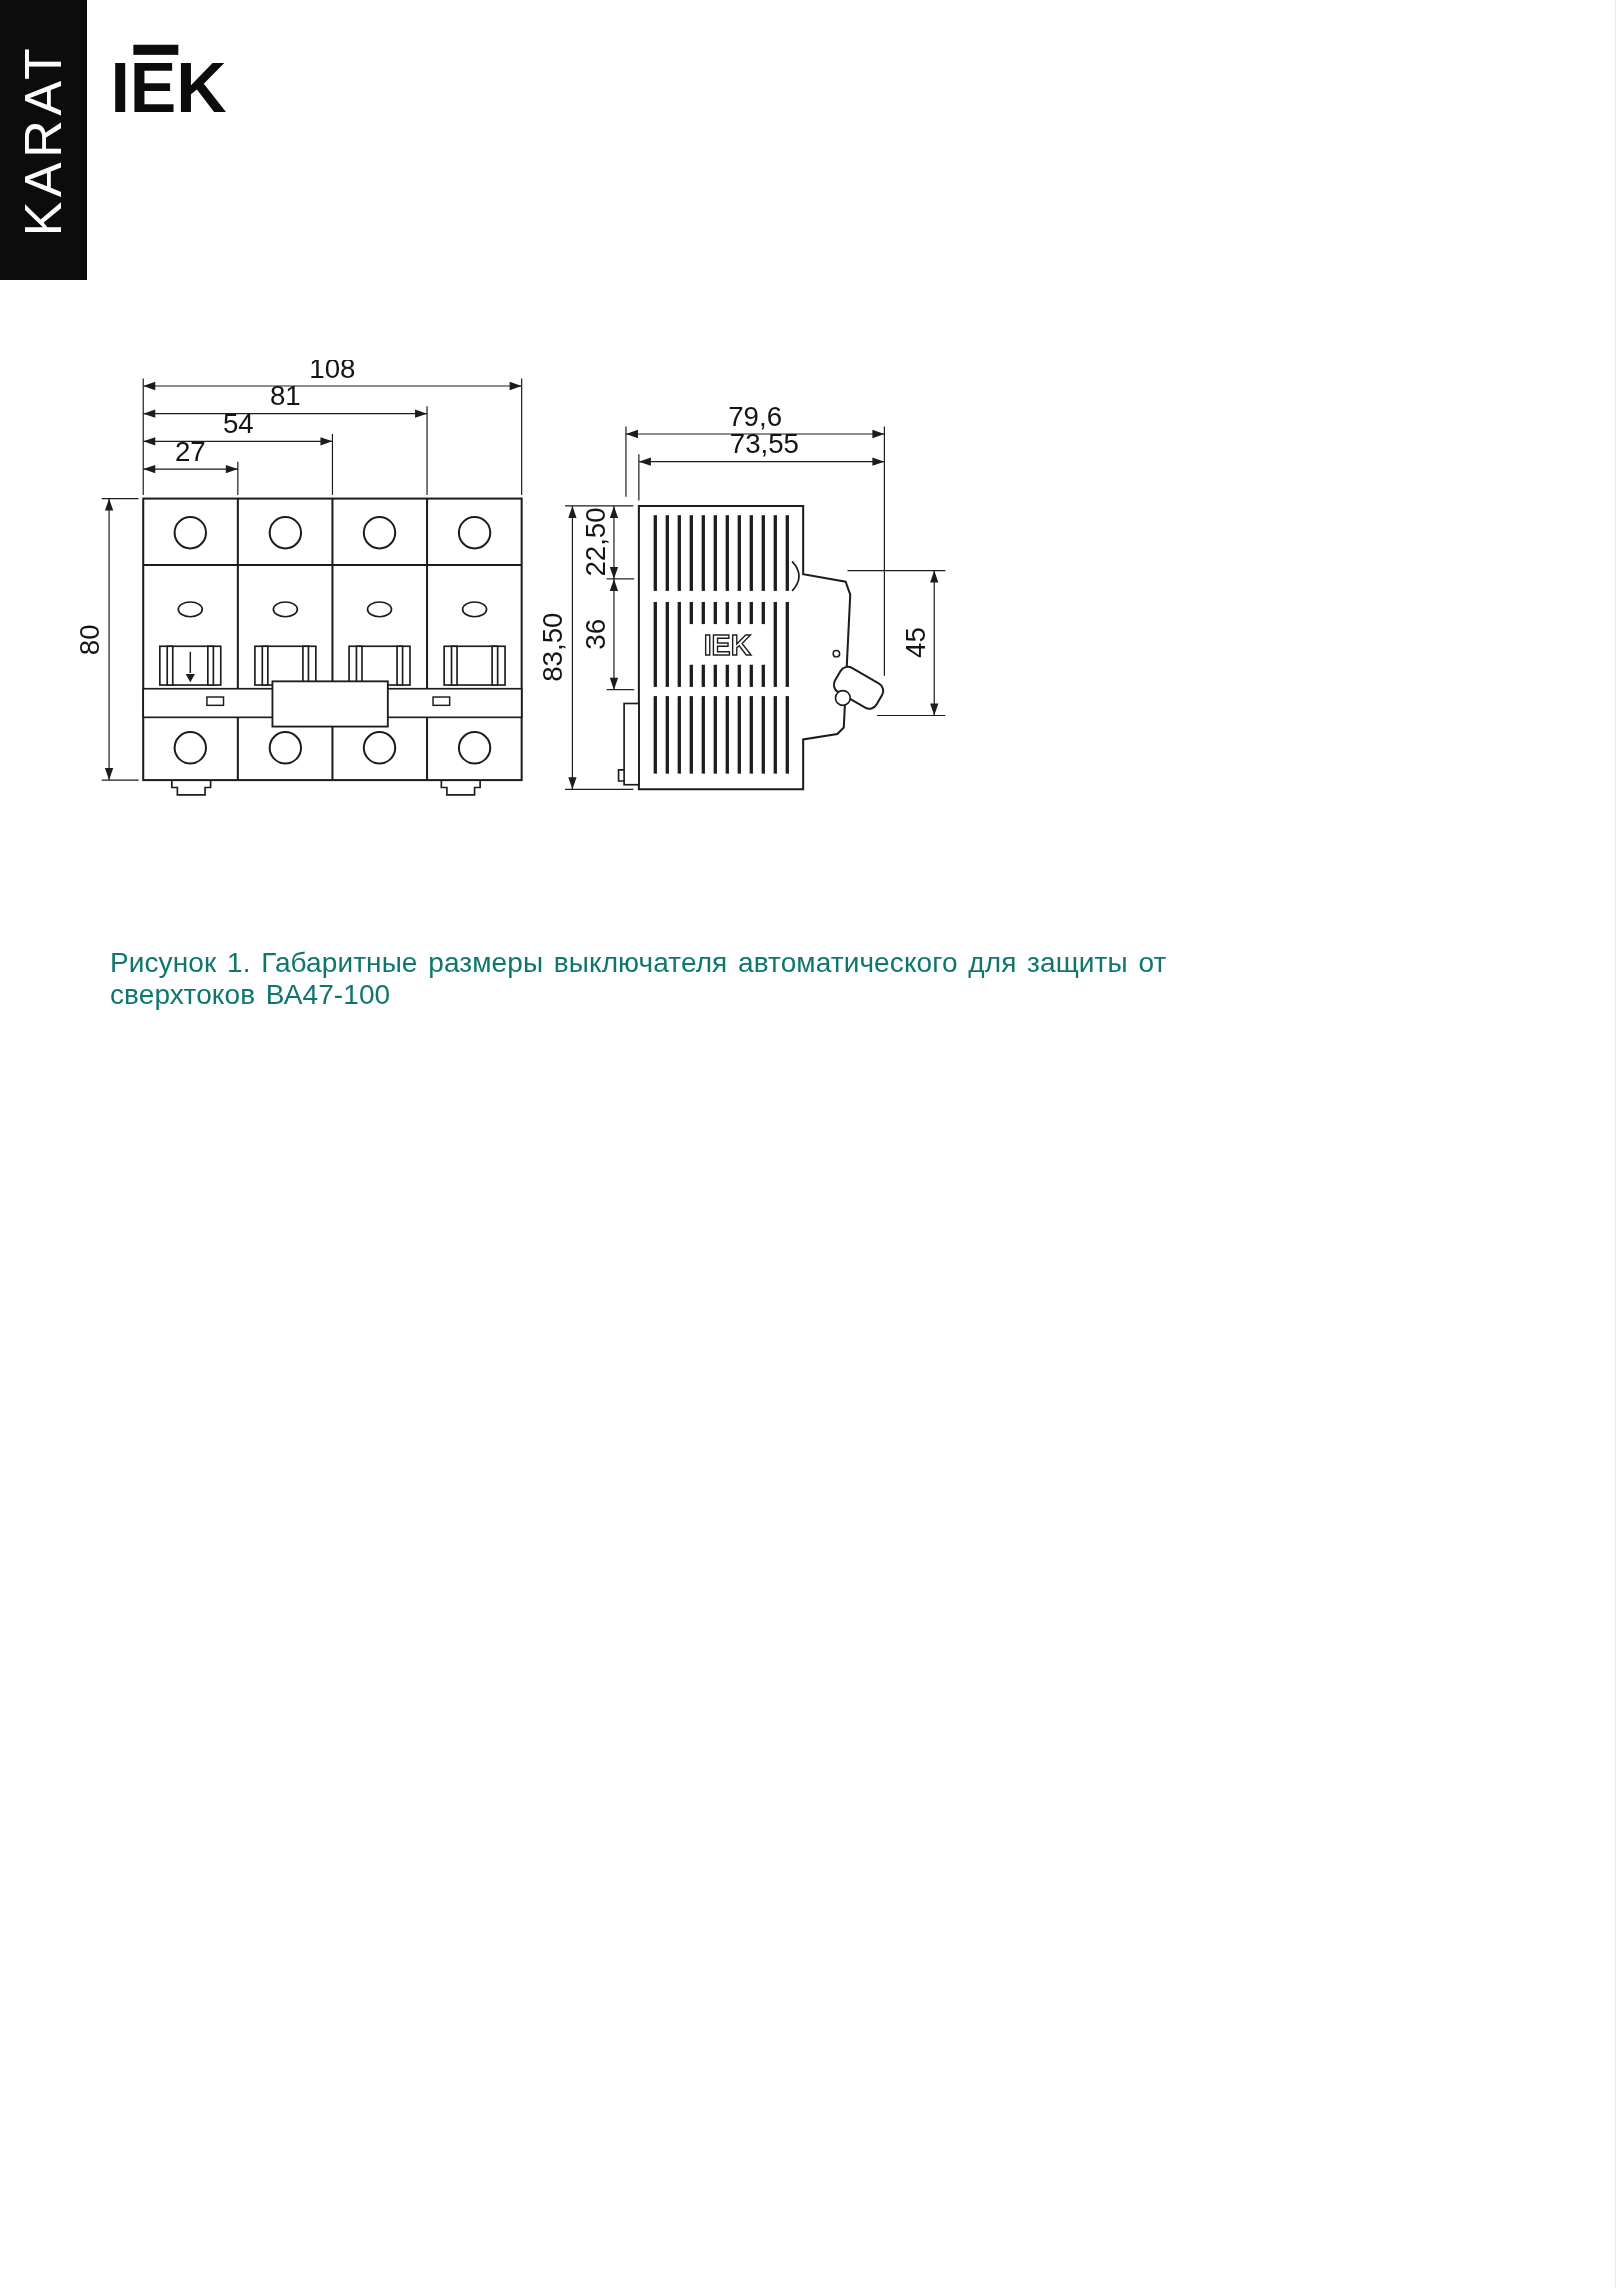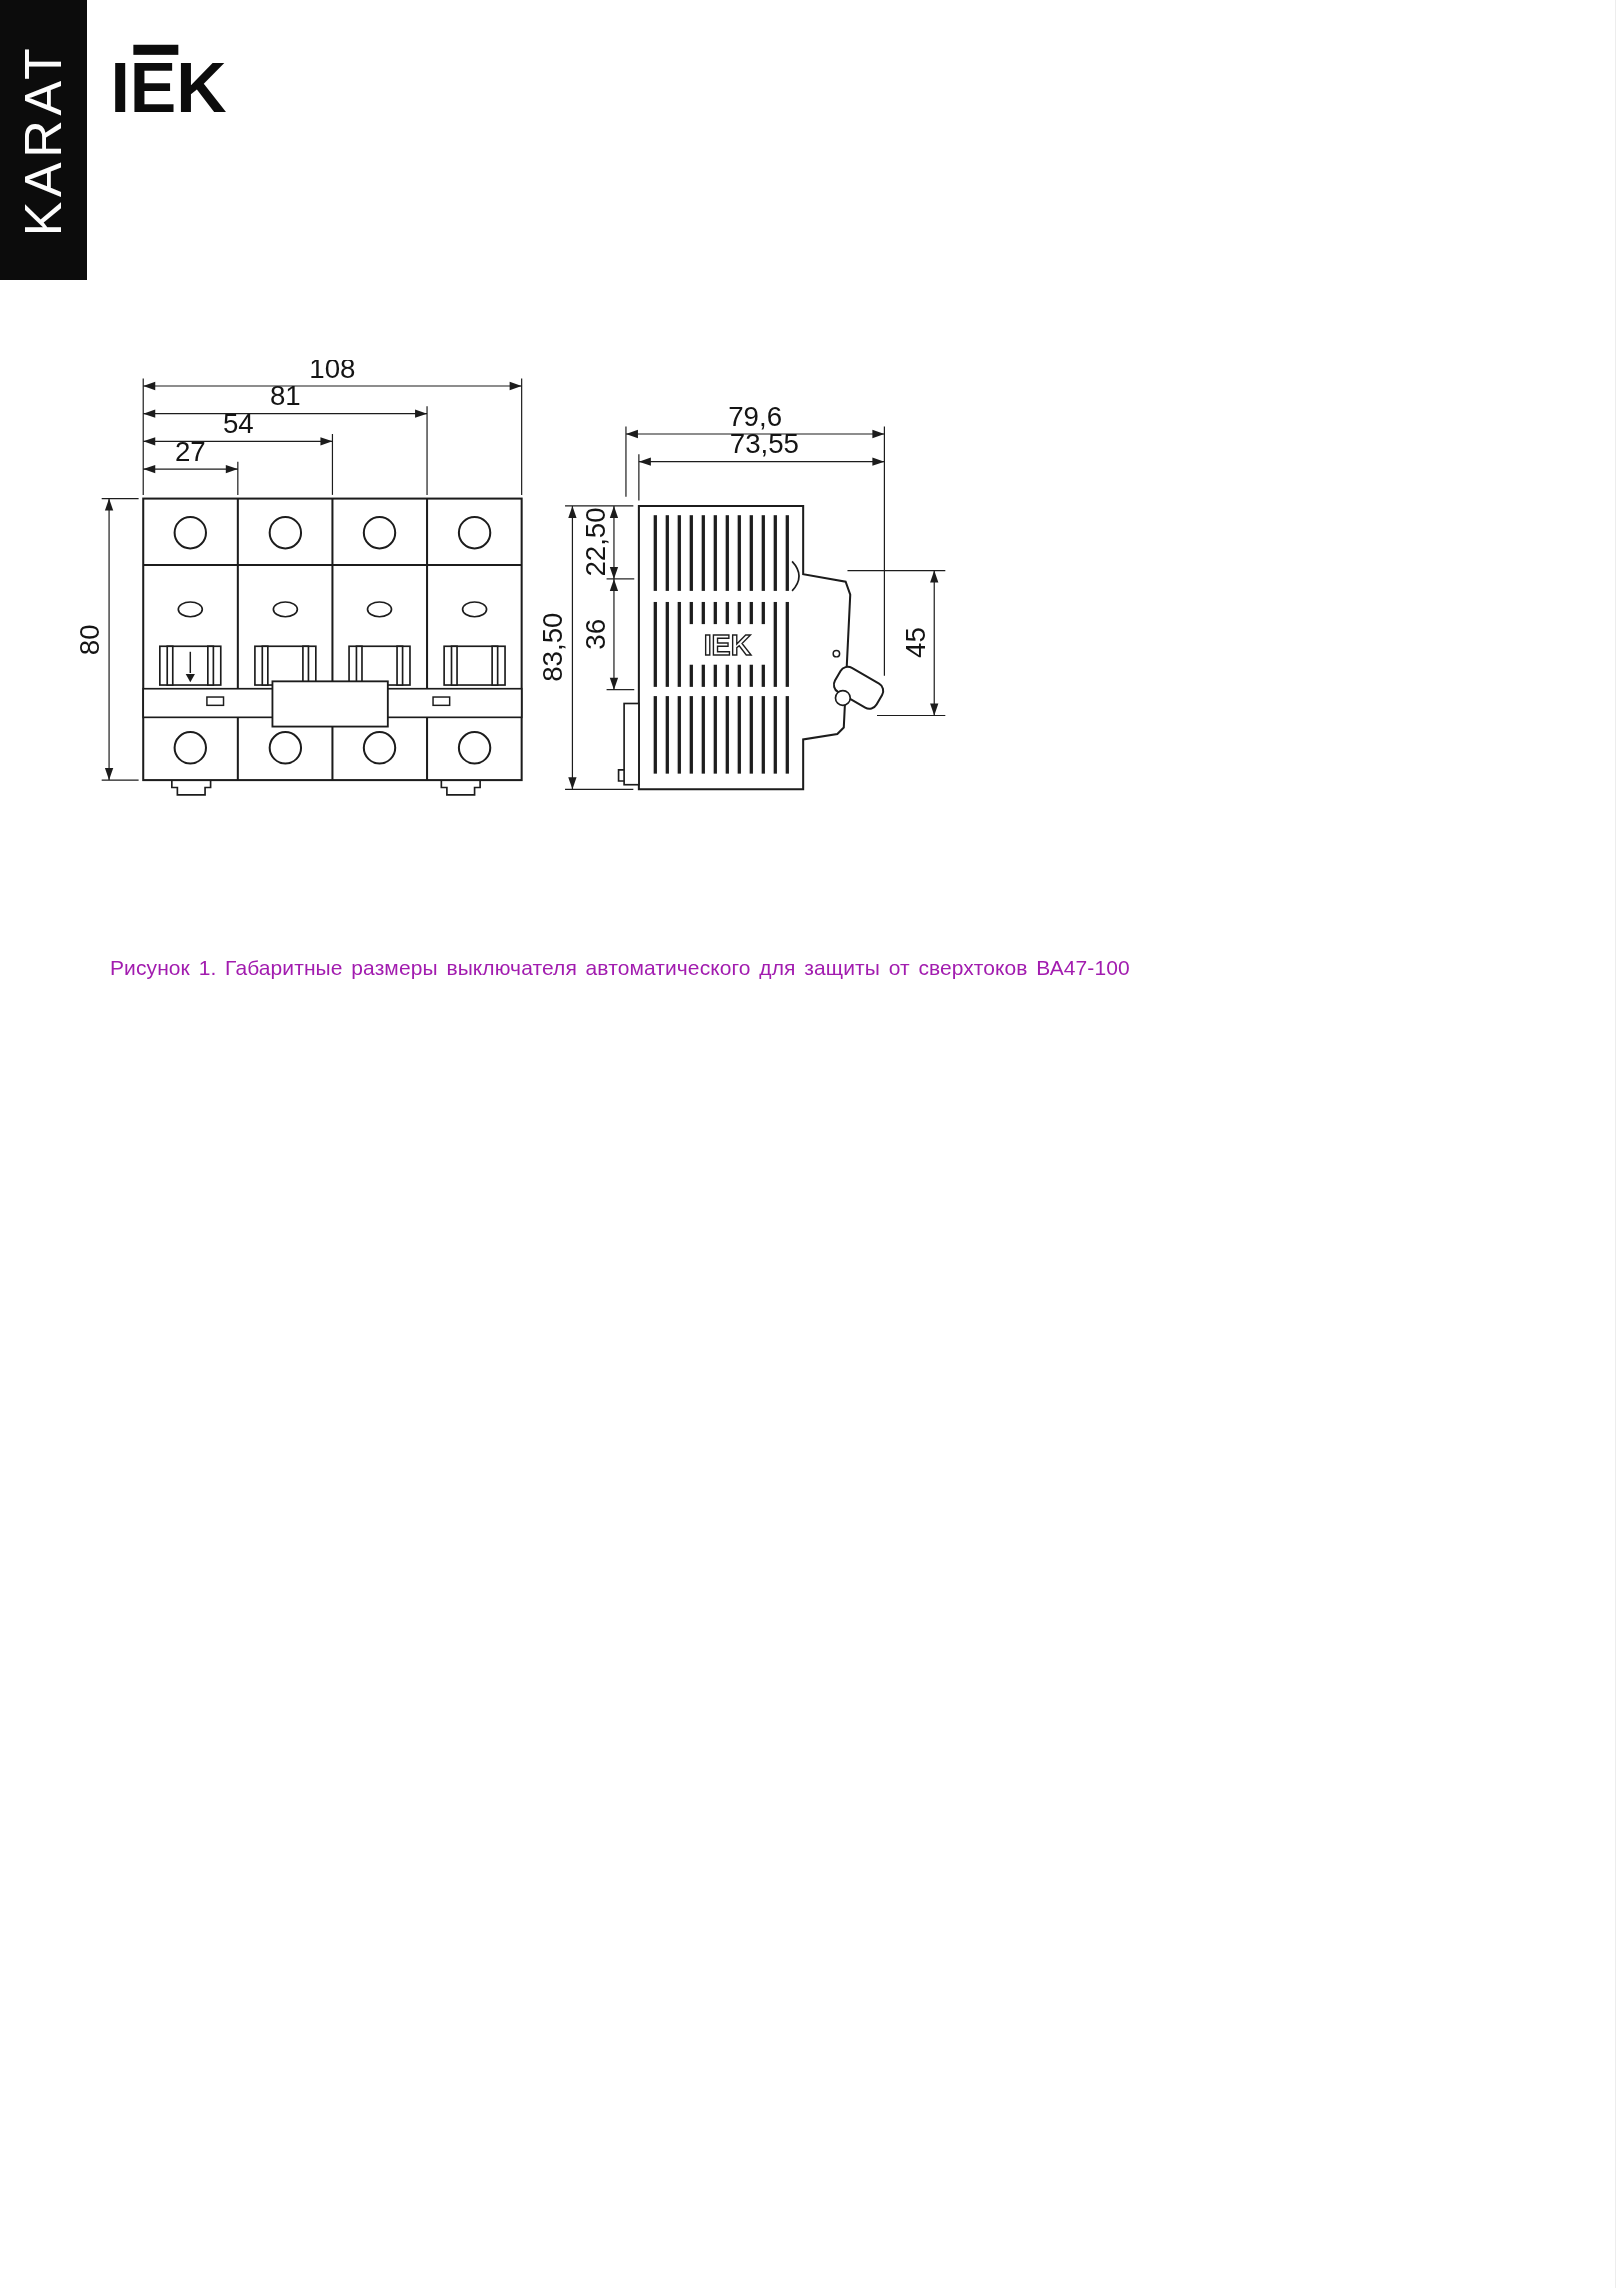--- a/index.html
+++ b/index.html
@@ -14,21 +14,21 @@
     background:#0c0c0c; display:flex; align-items:center; justify-content:center;
   }
   .brand-text {
     transform:rotate(-90deg); color:#fdfdfd; font-size:52px; font-weight:400;
     letter-spacing:4.6px; white-space:nowrap;
   }
   .logo { position:absolute; left:108px; top:42px; width:148px; height:78px; }
   .drawing { position:absolute; left:74px; top:360px; width:923px; height:471px; }
   .caption {
     position:absolute; left:110px; top:947px; width:1200px;
-    font-size:21px; color:#a21caf; word-spacing:2.8px; letter-spacing:0.1px;margin-top:9px;
+    font-size:28px; color:#0f766e; word-spacing:2.8px; letter-spacing:0.1px;
   }
   svg { display:block; }
   .dim-label { font-family:"Liberation Sans", sans-serif; }
 </style>
 </head>
 <body>
 
 <div class="page">
 
   <div class="brand-box">

